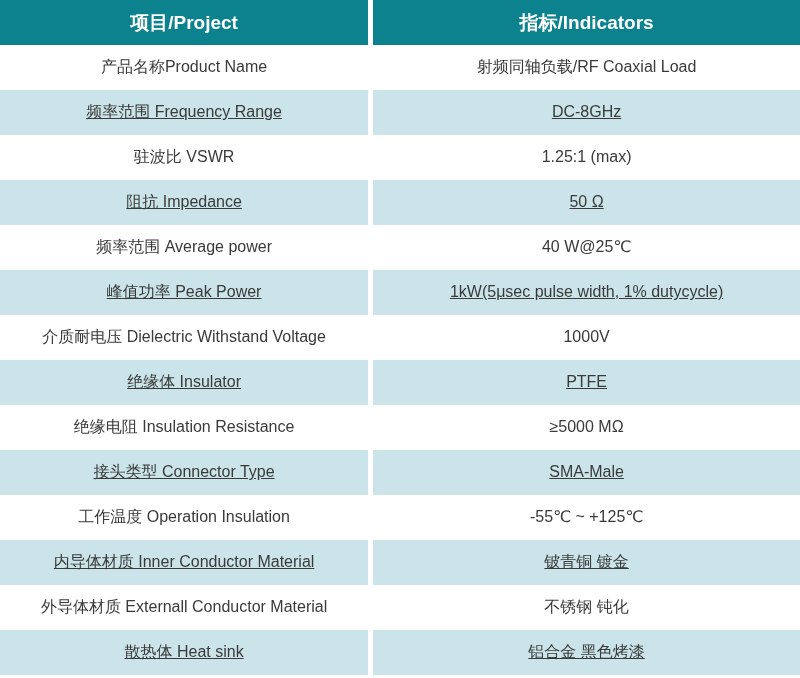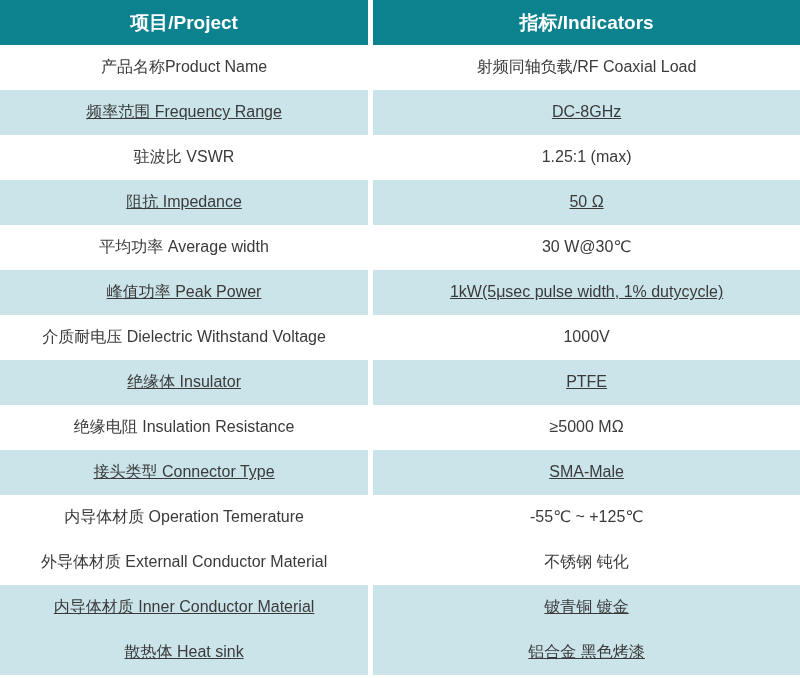--- a/index.html
+++ b/index.html
@@ -55,23 +55,23 @@
     <div class="cell right">1.25:1 (max)</div>
   </div>
 
   <div class="row odd">
     <div class="cell left">阻抗 Impedance</div>
     <div class="col-divider"></div>
     <div class="cell right">50 Ω</div>
   </div>
 
   <div class="row even">
-    <div class="cell left">平均功率 Average width</div>
+    <div class="cell left">频率范围 Average power</div>
     <div class="col-divider"></div>
-    <div class="cell right">30 W@30℃</div>
+    <div class="cell right">40 W@25℃</div>
   </div>
 
   <div class="row odd">
     <div class="cell left">峰值功率 Peak Power</div>
     <div class="col-divider"></div>
     <div class="cell right">1kW(5μsec pulse width, 1% dutycycle)</div>
   </div>
 
   <div class="row even">
     <div class="cell left">介质耐电压 Dielectric Withstand Voltage</div>
@@ -91,35 +91,35 @@
     <div class="cell right">≥5000 MΩ</div>
   </div>
 
   <div class="row odd">
     <div class="cell left">接头类型 Connector Type</div>
     <div class="col-divider"></div>
     <div class="cell right">SMA-Male</div>
   </div>
 
   <div class="row even">
-    <div class="cell left">内导体材质 Operation Temerature</div>
+    <div class="cell left">工作温度 Operation Insulation</div>
     <div class="col-divider"></div>
     <div class="cell right">-55℃ ~ +125℃</div>
+  </div>
+
+  <div class="row odd">
+    <div class="cell left">内导体材质 Inner Conductor Material</div>
+    <div class="col-divider"></div>
+    <div class="cell right">铍青铜 镀金</div>
   </div>
 
   <div class="row even">
     <div class="cell left">外导体材质 Externall Conductor Material</div>
     <div class="col-divider"></div>
     <div class="cell right">不锈钢 钝化</div>
-  </div>
-
-  <div class="row odd">
-    <div class="cell left">内导体材质 Inner Conductor Material</div>
-    <div class="col-divider"></div>
-    <div class="cell right">铍青铜 镀金</div>
   </div>
 
   <div class="row odd">
     <div class="cell left">散热体 Heat sink</div>
     <div class="col-divider"></div>
     <div class="cell right">铝合金 黑色烤漆</div>
   </div>
 </div>
   <div class="bottom-strip"></div>
 </div>

